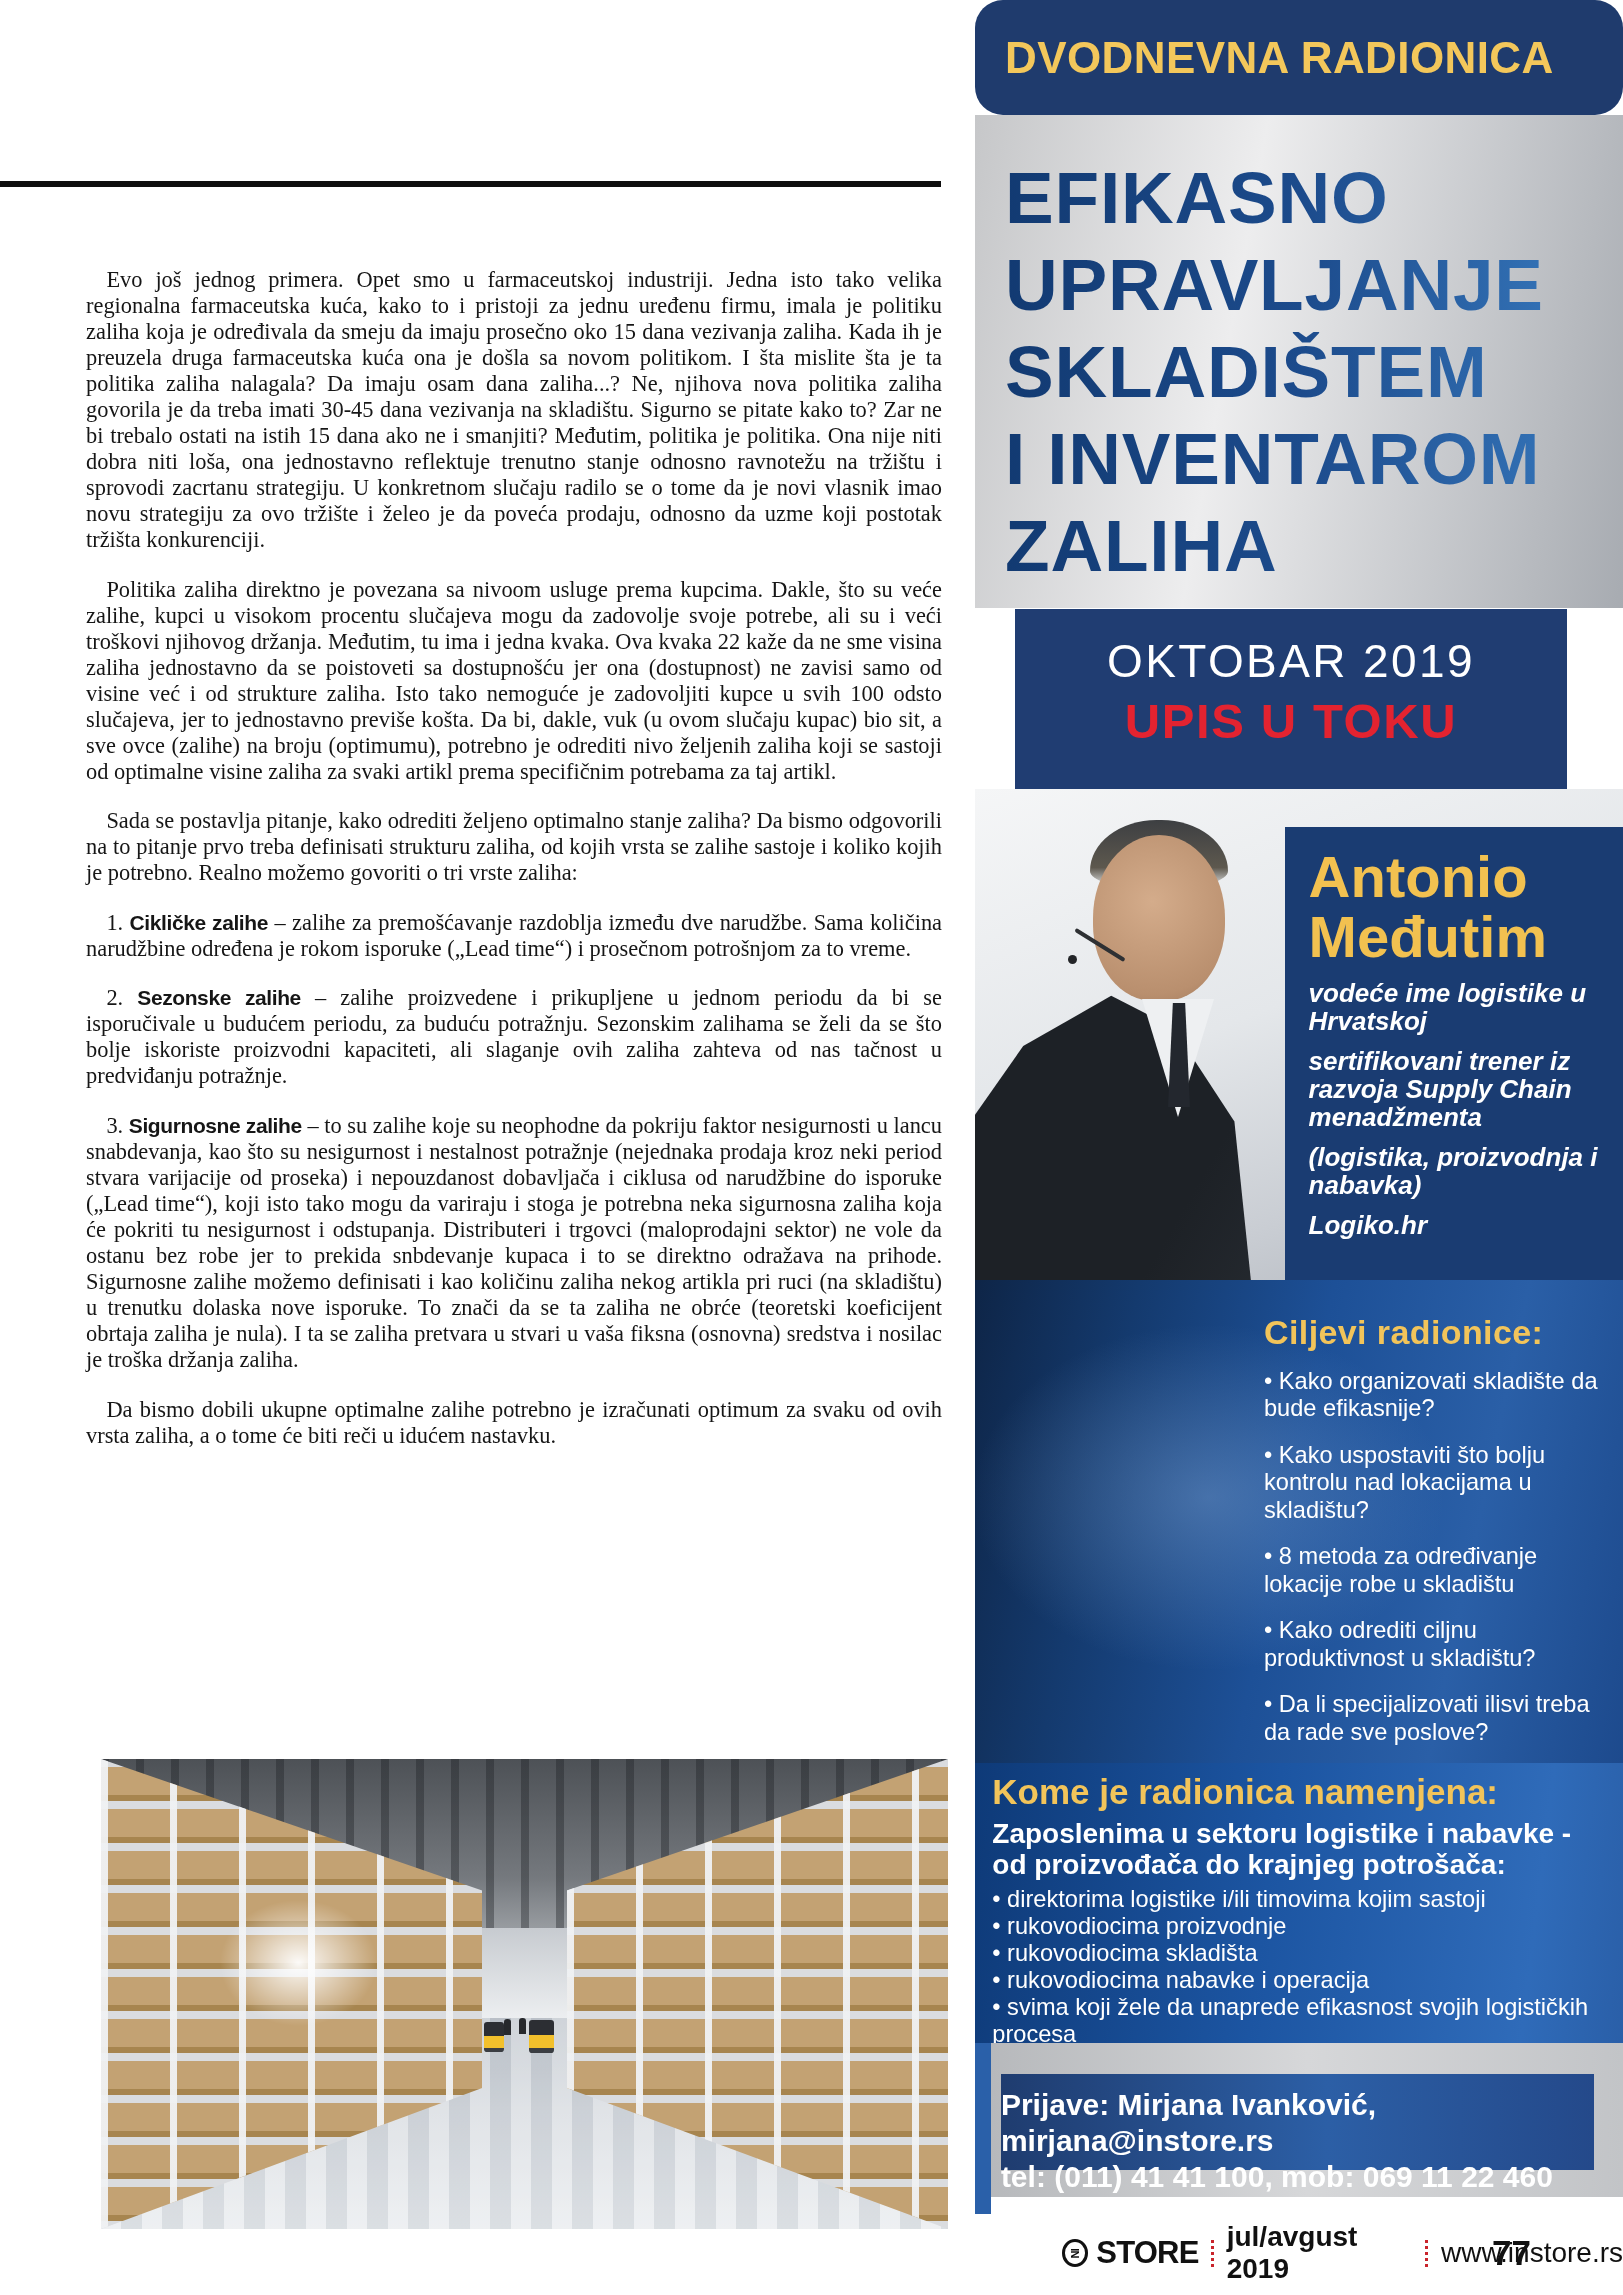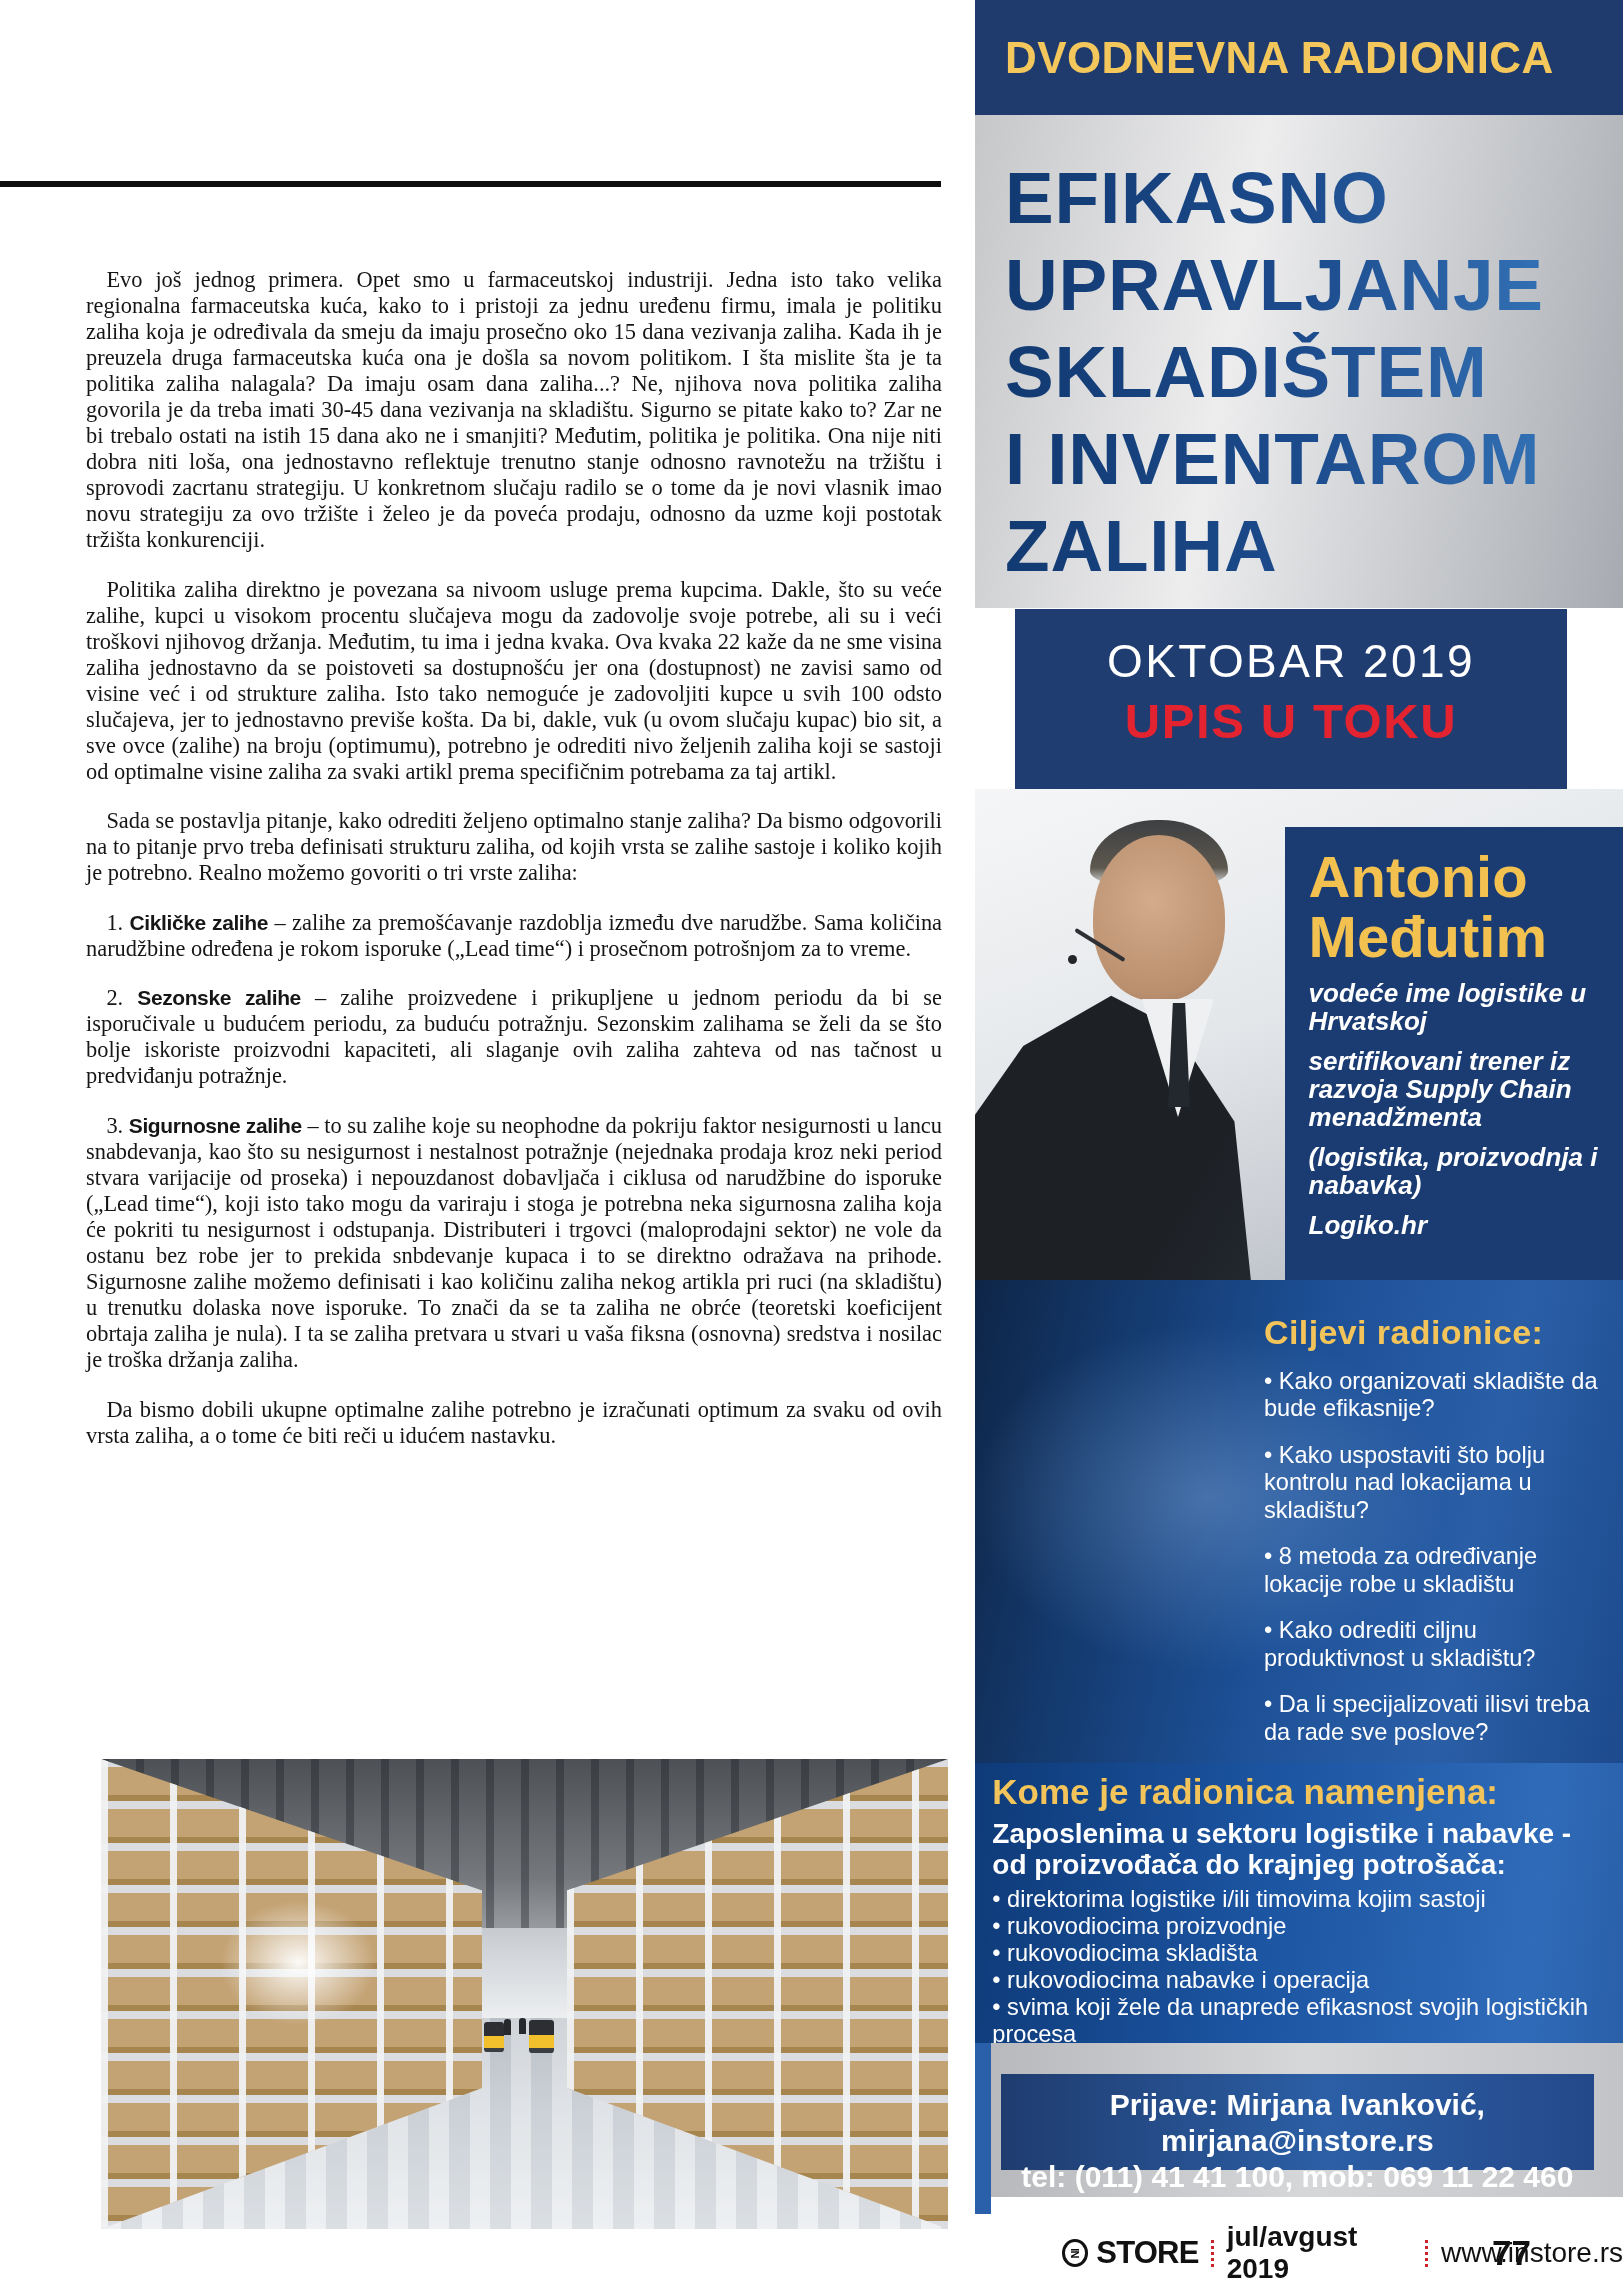--- a/index.html
+++ b/index.html
@@ -40,21 +40,21 @@
       background:radial-gradient(closest-side, rgba(255,255,255,.95), rgba(255,255,255,0)); }
   .ph-lift { position:absolute; border-radius:3.1px;
       background:linear-gradient(180deg,#2c2e33 0 46%, #f2c02c 46% 86%, #3a3d42 86%); }
   .ph-lift.a { left:45.2%; top:56%; width:20.4px; height:30px; }
   .ph-lift.b { left:50.5%; top:55.5%; width:25px; height:33px; }
   .ph-worker { position:absolute; width:7px; height:15.7px; background:#26282c; border-radius:3.1px 3.1px 0 0; }
 
   
   .sidebar { position:absolute; left:975px; top:0; width:648px; height:2295px; }
 
-  .sb-band { position:absolute; left:0; top:0; width:648px; height:115px; background:#1f3b6d; }
+  .sb-band { position:absolute; left:0; top:0; width:648px; height:115px; background:#1f3b6d;border-radius:28px; }
   .sb-band .t { position:absolute; left:30px; top:0; line-height:115px;
       font-size:44px; font-weight:800; color:#f3c75b; letter-spacing:0.4px; }
 
   .sb-gray { position:absolute; left:0; top:115px; width:648px; height:493px;
       background:linear-gradient(100deg,#c6c7c9 0%,#ededee 40%,#a7abb1 100%); }
   .sb-title { position:absolute; left:30px; top:39px; font-weight:800; font-size:73px; line-height:87px;
       letter-spacing:0.8px;
       background:linear-gradient(90deg,#123a72 0%,#1c4b8c 55%,#3270b4 100%);
       -webkit-background-clip:text; background-clip:text; color:transparent; }
 
@@ -101,21 +101,21 @@
       padding:7.9px 15.7px 0 17.3px; }
   .sb-aud h3 { color:#f2c45a; font-size:35px; font-weight:800; line-height:41px; margin-bottom:6.3px; }
   .sb-aud .sub { color:#ffffff; font-size:28px; line-height:31px; font-weight:700; margin-bottom:6.3px; }
   .sb-aud li { list-style:none; color:#ffffff; font-size:23.6px; line-height:27px; }
 
   .sb-sliver-blue { position:absolute; left:0; top:2043px; width:15.7px; height:171px; background:#2a60a9; }
   .sb-grayband { position:absolute; left:15.7px; top:2043px; width:632px; height:154px;
       background:linear-gradient(90deg,#b7b9bc,#d6d7d9 50%,#c2c4c7); }
   .sb-contact { position:absolute; left:10.2px; top:31px; width:593px; height:96px;
       background:linear-gradient(90deg,#1f3c6f,#2c5fa6 55%,#24498a);
-      text-align:center; padding-top:12.6px; }
+      text-align:left; padding-top:12.6px; }
   .sb-contact .l1, .sb-contact .l2 { color:#ffffff; font-weight:800; font-size:30px; line-height:36px; }
 
   
   .footer { position:absolute; left:1062px; top:2235px; height:36px; display:flex; align-items:center; }
   .f-logo { width:28px; height:28px; border:3.9px solid #111; border-radius:50%; display:flex;
       align-items:center; justify-content:center; margin-right:7.9px; }
   .f-logo span { font-size:11px; font-weight:800; color:#111; transform:rotate(90deg); letter-spacing:-0.8px; }
   .f-brand { font-size:31px; font-weight:900; color:#111; letter-spacing:-0.8px; margin-right:12.6px; }
   .f-sep { height:27px; border-left:3.9px dotted #c9242b; margin-right:12.6px; }
   .f-issue { font-size:28px; font-weight:700; color:#111; margin-right:12.6px; }

